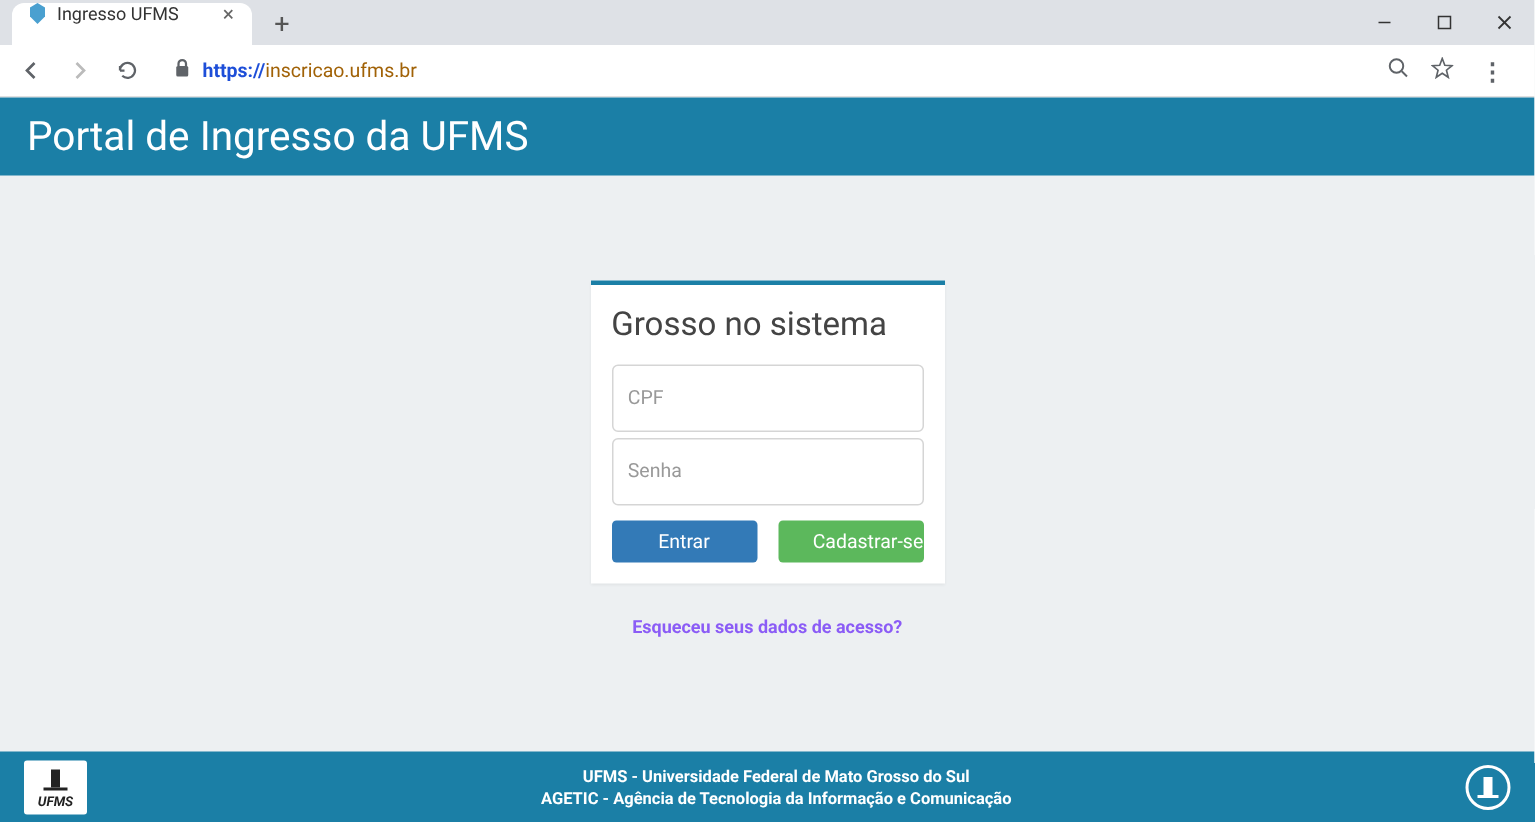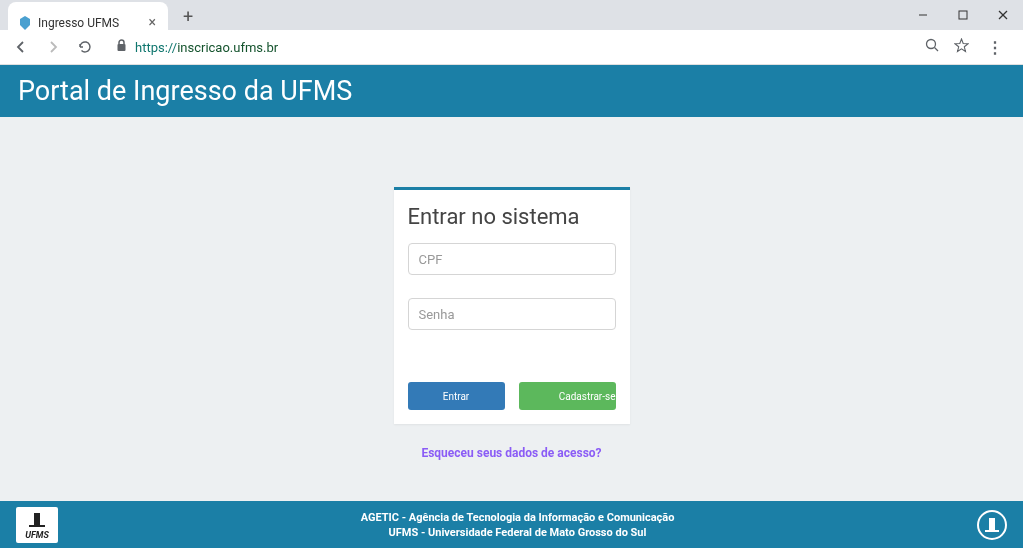--- a/index.html
+++ b/index.html
@@ -25,21 +25,21 @@
       align-items: flex-end;
       background: #dee1e6;
       padding-left: 8px;
     }
     .tab {
       background: #fff;
       height: 28px;
       min-width: 160px;
       border-radius: 8px 8px 0 0;
       display: flex;
-      align-items: flex-end;
+      align-items: flex-start;
       padding: 0 10px;
       font-size: 12px;
       color: #333;
       gap: 6px;
       position: relative;
       margin-top: 16px;
     }
     .tab-favicon {
       width: 14px;
       height: 14px;
@@ -116,24 +116,25 @@
       gap: 8px;
       padding: 0 10px;
       font-size: 13px;
       color: #5f6368;
     }
     .lock-icon {
       color: #5f6368;
       font-size: 12px;
     }
     .url-text {
-      color: #14532d;
+      color: #a16207;
     }
     .url-scheme {
-      color: #0f766e;
+      color: #1d4ed8;
+      font-weight: bold;
     }
     .right-icons {
       display: flex;
       align-items: center;
       gap: 14px;
       color: #5f6368;
       font-size: 14px;
       padding-right: 6px;
     }
     .menu-dots {
@@ -174,45 +175,44 @@
       text-align: left;
     }
     .login-title {
       font-size: 22px;
       color: #444;
       margin-bottom: 14px;
       font-weight: 400;
     }
     .form-input {
       width: 100%;
-      height: 32px;
+      height: 45px;
       border: 1px solid #d5d5d5;
       border-radius: 4px;
       padding: 0 10px;
       font-size: 13px;
       color: #555;
-      margin-bottom: 23px;
+      margin-bottom: 4px;
     }
     .form-input::placeholder {
       color: #999;
     }
     .button-row {
       display: flex;
       gap: 14px;
       margin-top: 6px;
     }
     .btn {
       flex: 1;
       height: 28px;
       border: none;
       border-radius: 3px;
       color: #fff;
-      font-size: 10px;
-      cursor: pointer;
-      margin-top: 23px;
+      font-size: 13px;
+      cursor: pointer;
     }
     .btn-primary {
       background: #337ab7;
     }
     .btn-success {
       background: #5cb85c;
       text-align: right;
     }
     .forgot-link {
       display: inline-block;
@@ -359,21 +359,21 @@
 </div>
 
 <div class="page">
   <div class="header-bar">
     <span>Portal de Ingresso da UFMS</span>
   </div>
 
   <div class="content-area">
     <div class="login-container">
       <div class="login-card">
-        <div class="login-title">Entrar no sistema</div>
+        <div class="login-title">Grosso no sistema</div>
         <input class="form-input" type="text" placeholder="CPF" style="">
         <input class="form-input" type="password" placeholder="Senha" style="">
         <div class="button-row">
           <button class="btn btn-primary">Entrar</button>
           <button class="btn btn-success">Cadastrar-se</button>
         </div>
       </div>
       <a class="forgot-link">Esqueceu seus dados de acesso?</a>
     </div>
   </div>
@@ -382,22 +382,22 @@
     <div class="footer-left">
       <div style="display:flex;flex-direction:column;align-items:center;gap:1px;">
         <svg width="20" height="20" viewBox="0 0 20 20">
           <rect x="7" y="3" width="6" height="12" fill="#222"></rect>
           <rect x="2" y="15" width="16" height="2" fill="#222"></rect>
         </svg>
         <span class="footer-left-text">UFMS</span>
       </div>
     </div>
     <div class="footer-center">
+      <div>UFMS - Universidade Federal de Mato Grosso do Sul</div>
       <div>AGETIC - Agência de Tecnologia da Informação e Comunicação</div>
-      <div>UFMS - Universidade Federal de Mato Grosso do Sul</div>
     </div>
     <div class="footer-right">
       <div class="agetic-logo-circle">
         <svg width="18" height="18" viewBox="0 0 18 18">
             <rect x="6" y="2" width="6" height="12" fill="#fff"></rect>
             <rect x="2" y="14" width="14" height="2" fill="#fff"></rect>
           </svg>
       </div>
     </div>
   </div>

